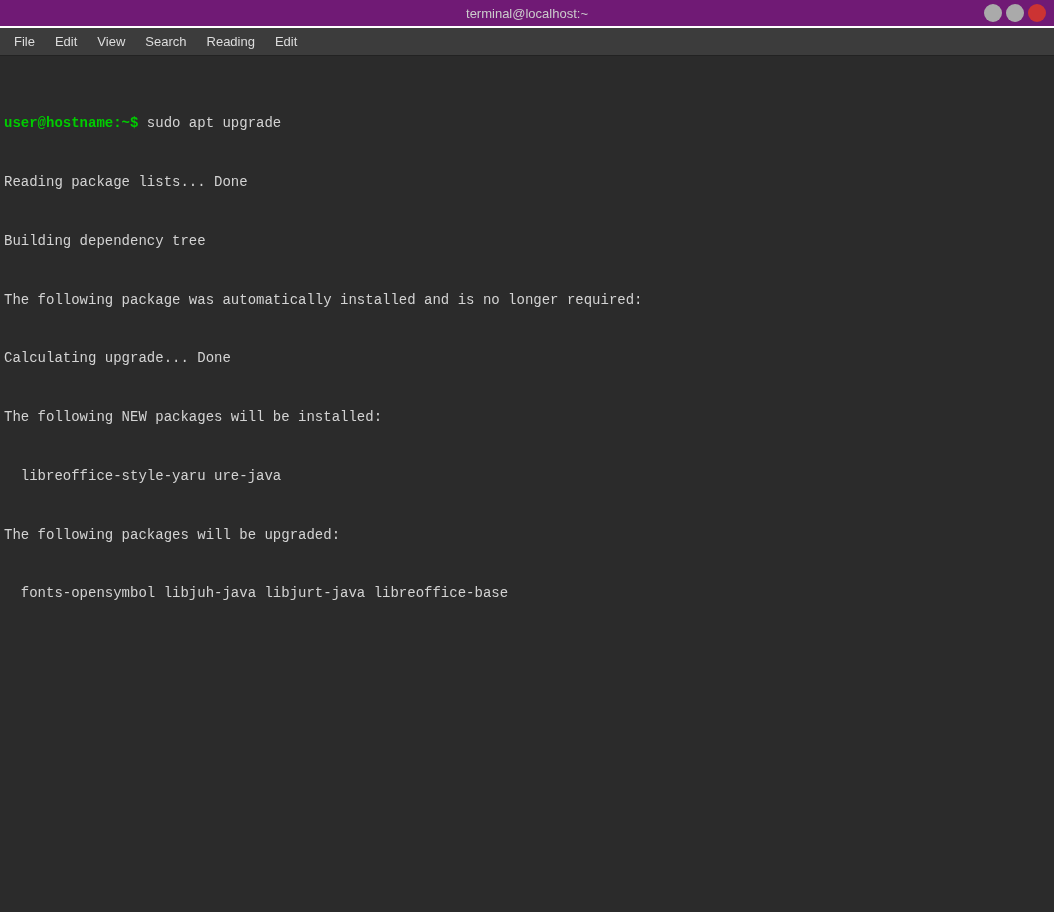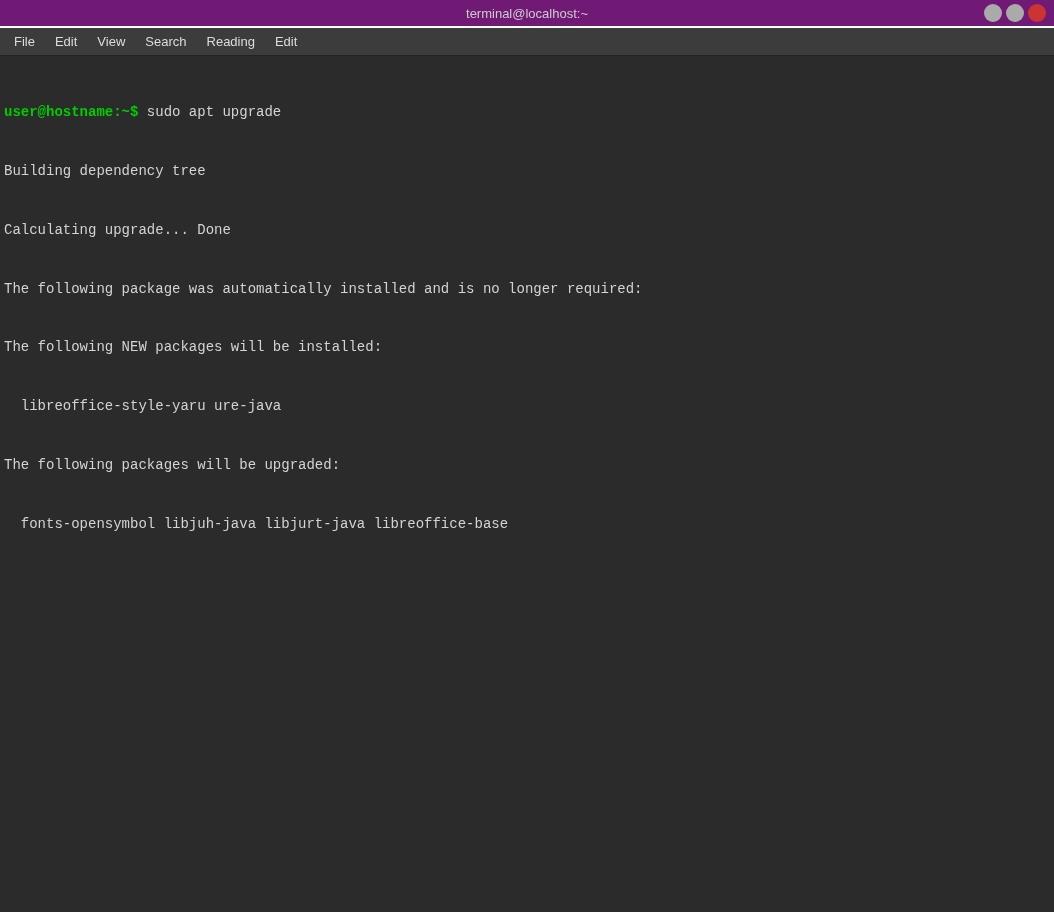--- a/index.html
+++ b/index.html
@@ -74,21 +74,21 @@
       cursor: pointer;
       border-radius: 3px;
     }
 
     
     .terminal {
       background: #2b2b2b;
       color: #d3d3d3;
       font-size: 14px;
       line-height: 1.4;
-      padding: 8px 4px;
+      padding: 19px 4px;
       height: calc(912px - 56px);
       overflow-y: auto;
       white-space: pre;
     }
 
     .prompt-user {
       color: #00cc00;
       font-weight: bold;
     }
 
@@ -115,23 +115,24 @@
   <span class="menu-item">File</span>
   <span class="menu-item">Edit</span>
   <span class="menu-item">View</span>
   <span class="menu-item">Search</span>
   <span class="menu-item">Reading</span>
   <span class="menu-item">Edit</span>
 </div>
 
 <div class="terminal">
   <span class="line"><span class="prompt-user">user@hostname:~$</span><span class="prompt-command"> sudo apt upgrade</span></span>
+  <span class="line">Reading package lists... Done</span>
   <span class="line">Building dependency tree</span>
+  <span class="line">The following package was automatically installed and is no longer required:</span>
   <span class="line">Calculating upgrade... Done</span>
-  <span class="line">The following package was automatically installed and is no longer required:</span>
   <span class="line">The following NEW packages will be installed:</span>
   <span class="line">  libreoffice-style-yaru ure-java</span>
   <span class="line">The following packages will be upgraded:</span>
   <span class="line">  fonts-opensymbol libjuh-java libjurt-java libreoffice-base</span>
   
   
   
   
   
   

